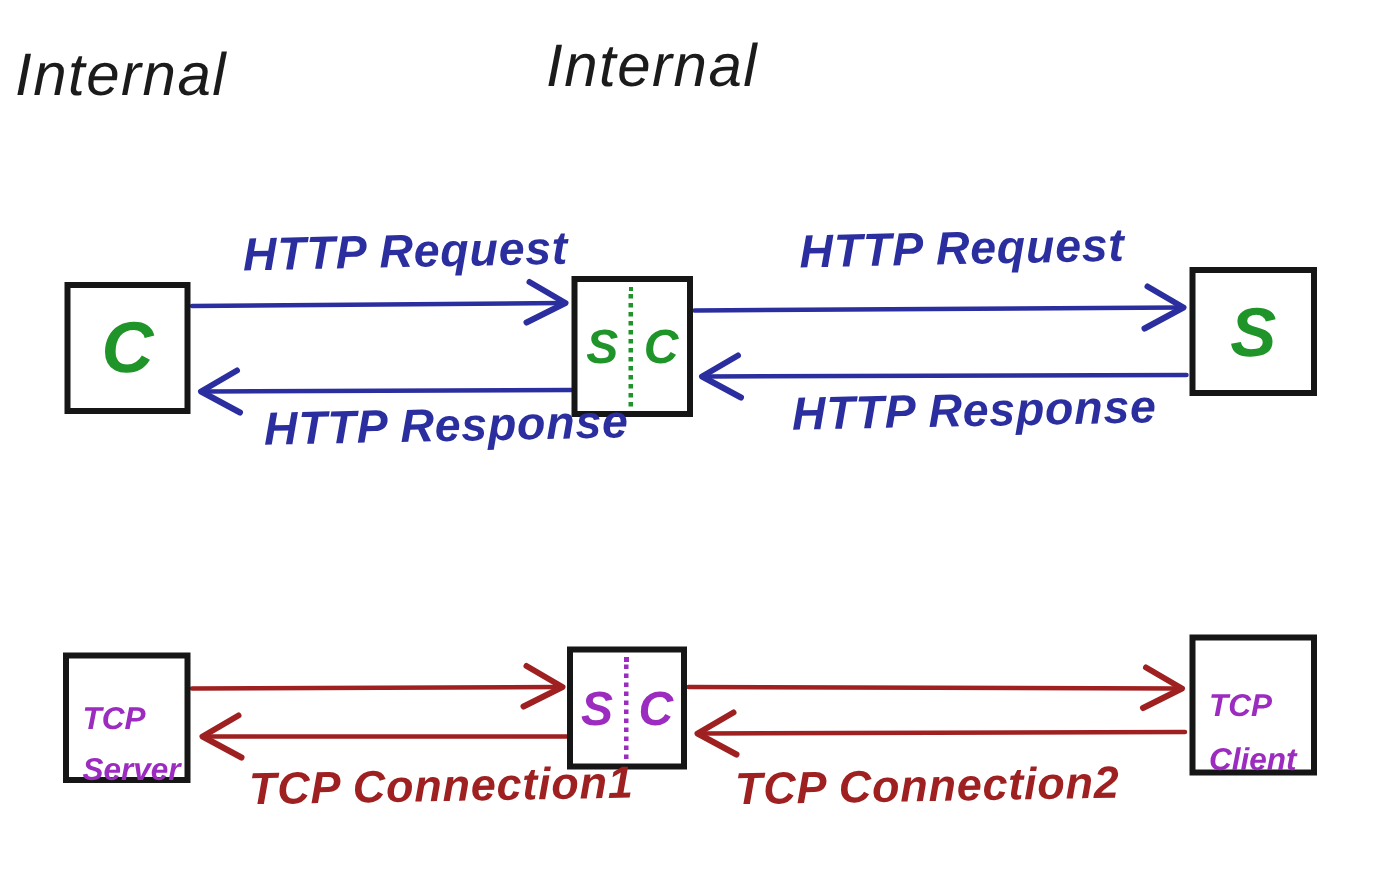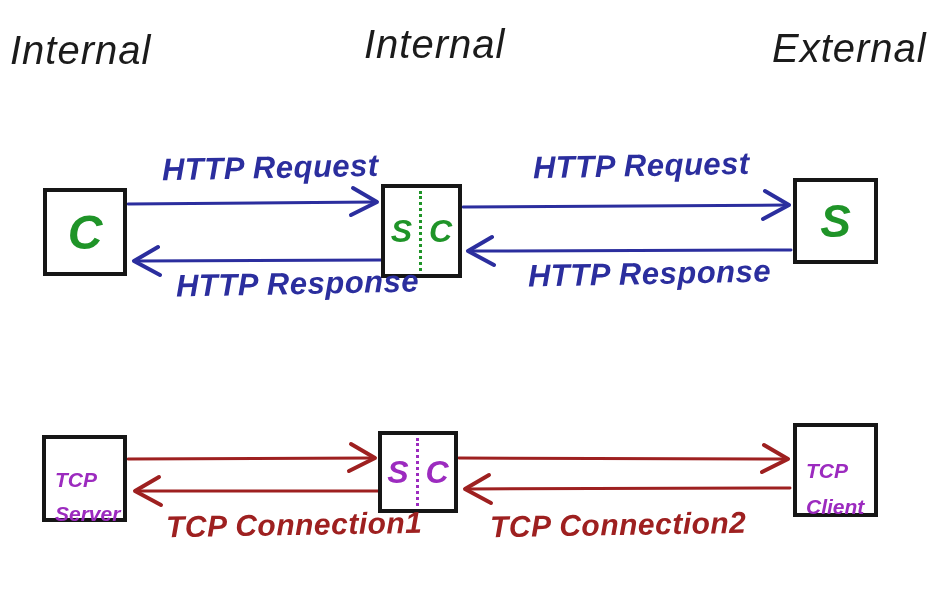--- a/index.html
+++ b/index.html
@@ -94,21 +94,20 @@
       <polyline points="764,445 788,459 762,472"></polyline>
     </g>
     <g class="tcp">
       <line x1="790" y1="488" x2="467" y2="489"></line>
       <polyline points="489,475 465,489 491,503"></polyline>
     </g>
   </svg>
 
   <div class="hdr hand" style="left:10px;top:28px;">Internal</div>
   <div class="hdr hand" style="left:364px;top:22px;">Internal</div>
-  <div class="hdr hand" style="left:772px;top:26px;">External</div>
 
   <div class="node hand" style="left:43px;top:188px;width:84px;height:88px;">
     <span class="letter-green" style="font-size:48px;">C</span>
   </div>
 
   <div class="node hand" style="left:381px;top:184px;width:81px;height:94px;">
     <div class="proxy-inner">
       <span class="letter-green" style="font-size:32px;">S</span>
       <div class="divider green"></div>
       <span class="letter-green" style="font-size:32px;">C</span>

